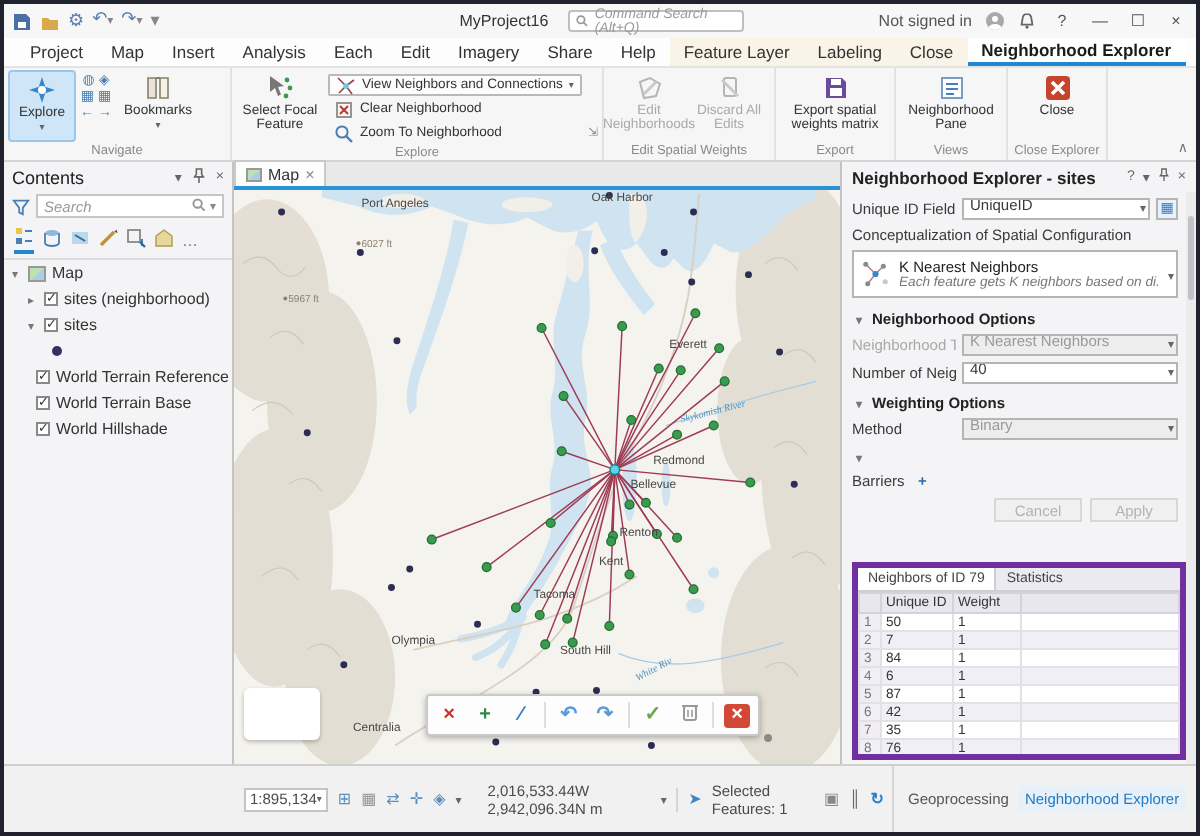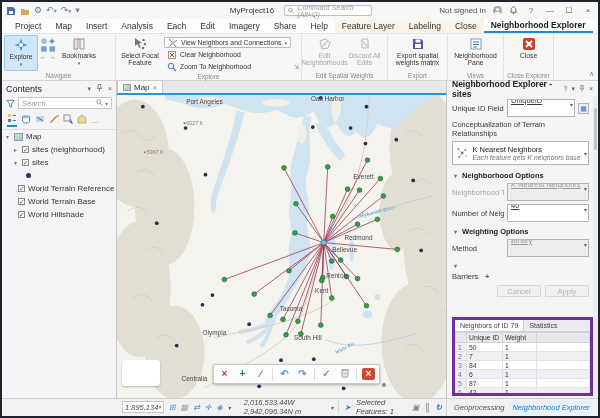--- a/index.html
+++ b/index.html
@@ -74,27 +74,27 @@
   .peak { font:5.5px "Liberation Sans", sans-serif; fill:#8b8271; }
   .river { font:italic 5.5px "Liberation Serif", serif; fill:#4f93c4; }
   .edit-toolbar { position:absolute; left:96px; bottom:14px; background:#fdfdfd; border:1px solid #c9c9c9; border-radius:2px; box-shadow:0 1px 3px rgba(0,0,0,.3); display:flex; align-items:center; padding:2px 4px; gap:5px; }
   .etb { font-size:10px; line-height:12px; width:13px; text-align:center; font-weight:bold; }
   .etb-sep { width:1px; height:13px; background:#ddd; }
   .etb-close { background:#d14836; color:#fff; border-radius:2px; font-weight:bold; }
   .etb-grip { position:absolute; right:-7px; bottom:-4px; width:4px; height:4px; border-radius:50%; background:#8a8a8a; }
   .whitebox { position:absolute; left:5px; bottom:12px; width:38px; height:26px; background:#fff; border-radius:3px; box-shadow:0 1px 2px rgba(0,0,0,.25); }
 
   
-  .rpane { width:152px; flex:0 0 auto; background:#f4f4f6; border-left:1px solid #c4c4c4; display:flex; flex-direction:column; font-size:7.5px; color:#3a3a3a; position:relative; }
+  .rpane { width:178px; flex:0 0 auto; background:#f4f4f6; border-left:1px solid #c4c4c4; display:flex; flex-direction:column; font-size:7.5px; color:#3a3a3a; position:relative; }
   .rpane-head { height:15px; display:flex; align-items:center; padding:0 5px; font-size:8.5px; font-weight:bold; color:#222; flex:0 0 auto; }
   .rpane-head .ic { margin-left:4px; color:#666; font-weight:normal; font-size:7px; }
   .rpane-body { flex:1; padding:3px 9px 2px 5px; display:flex; flex-direction:column; min-height:0; }
   .frow { display:flex; align-items:center; gap:3px; margin-bottom:3px; }
   .frow label { width:52px; flex:0 0 auto; white-space:nowrap; overflow:hidden; }
-  .combo { flex:1; height:11px; background:#fff; border:1px solid #b5b5b5; position:relative; padding:0 9px 16px 3px; display:flex; align-items:center; white-space:nowrap; overflow:hidden;text-decoration:underline; }
+  .combo { flex:1; height:11px; background:#fff; border:1px solid #b5b5b5; position:relative; padding:0 9px 4px 3px; display:flex; align-items:center; white-space:nowrap; overflow:hidden; }
   .combo::after { content:"▾"; position:absolute; right:1px; top:0; font-size:6px; color:#666; line-height:11px; }
   .combo.dis { background:#ededed; color:#9a9a9a; }
   .tinybtn { width:11px; height:11px; border:1px solid #b5b5b5; background:#e9f2fa; color:#3d7ab5; font-size:7px; text-align:center; line-height:10px; flex:0 0 auto; }
   .seclabel { margin-bottom:3px; }
   .bigcombo { border:1px solid #b5b5b5; background:#fff; height:24px; display:flex; align-items:center; gap:3px; padding:1px 8px 1px 2px; position:relative; margin-bottom:4px; }
   .bigcombo::after { content:"▾"; position:absolute; right:1px; top:8px; font-size:6px; color:#666; }
   .bigcombo .t1 { font-size:7.5px; color:#222; }
   .bigcombo .t2 { font-size:6.8px; font-style:italic; color:#777; white-space:nowrap; overflow:hidden; }
   .section { display:flex; align-items:center; gap:3px; font-weight:bold; color:#222; margin:2px 0 3px 0; }
   .btnrow { display:flex; justify-content:flex-end; gap:4px; margin:3px 0 20px 0; }
@@ -109,21 +109,21 @@
   .ntable { width:100%; border-collapse:collapse; font-size:6.8px; color:#333; table-layout:fixed; }
   .ntable th { background:#e9e7ee; border:1px solid #d4d2da; font-weight:normal; text-align:left; padding:1px 2px; height:10px; }
   .ntable td { border:1px solid #e3e1e8; padding:0 2px; height:9px; }
   .ntable tr:nth-child(even) td { background:#f1eff6; }
   .ntable .rn { background:#f0eef3; color:#777; }
   .tablewrap { flex:1; overflow:hidden; }
   .vscroll { position:absolute; right:0; top:15px; width:5px; bottom:0; background:#ececee; }
   .vscroll .thumb { position:absolute; top:12px; left:1px; width:3px; height:42px; background:#c2c2c6; border-radius:2px; }
 
   
-  .statusbar { height:18px; background:#f1f1f1; border-top:1px solid #cfcfcf; display:flex; align-items:flex-end; font-size:7.5px; color:#4a4a4a; flex:0 0 auto;font-style:italic; }
+  .statusbar { height:34px; background:#f1f1f1; border-top:1px solid #cfcfcf; display:flex; align-items:center; font-size:7.5px; color:#4a4a4a; flex:0 0 auto; }
   .sb-left { width:116px; flex:0 0 auto; }
   .sb-map { flex:1; display:flex; align-items:center; gap:5px; padding:0 4px; }
   .scalebox { width:46px; height:12px; background:#fff; border:1px solid #c4c4c4; display:flex; align-items:center; justify-content:space-between; padding:0 2px; }
   .sb-ic { color:#5b8fbf; font-size:8px; }
   .sb-sep { width:1px; height:12px; background:#d5d5d5; }
   .sb-right { width:152px; flex:0 0 auto; display:flex; align-items:center; gap:2px; padding-left:4px; border-left:1px solid #d5d5d5; height:100%; }
   .btab { padding:2px 3px; color:#555; }
   .btab.active { color:#1e7ac4; background:#e8f1fa; }
 </style>
 </head>
@@ -629,21 +629,21 @@
           <div class="thumb"></div>
         </div>
       <div class="rpane-body">
         <div class="frow">
           <label>Unique ID Field</label>
           <div class="combo">
               <span>UniqueID</span>
             </div>
           <div class="tinybtn">▦</div>
         </div>
-        <div class="seclabel">Conceptualization of Terrain Relationships</div>
+        <div class="seclabel">Conceptualization of Spatial Configuration</div>
         <div class="bigcombo">
           <svg width="18" height="18" viewBox="0 0 18 18">
             <line x1="9" y1="9" x2="4" y2="4" stroke="#b87a9a" stroke-width="0.8"></line>
               <line x1="9" y1="9" x2="13" y2="5" stroke="#b87a9a" stroke-width="0.8"></line>
               <line x1="9" y1="9" x2="5" y2="14" stroke="#b87a9a" stroke-width="0.8"></line>
             <circle cx="9" cy="9" r="1.6" fill="#3d86c6"></circle>
               <circle cx="4" cy="4" r="1.3" fill="#8a8a8a"></circle>
               <circle cx="13" cy="5" r="1.3" fill="#8a8a8a"></circle>
               <circle cx="5" cy="14" r="1.3" fill="#8a8a8a"></circle>
               <circle cx="14" cy="13" r="1.3" fill="#c9c9c9"></circle>

